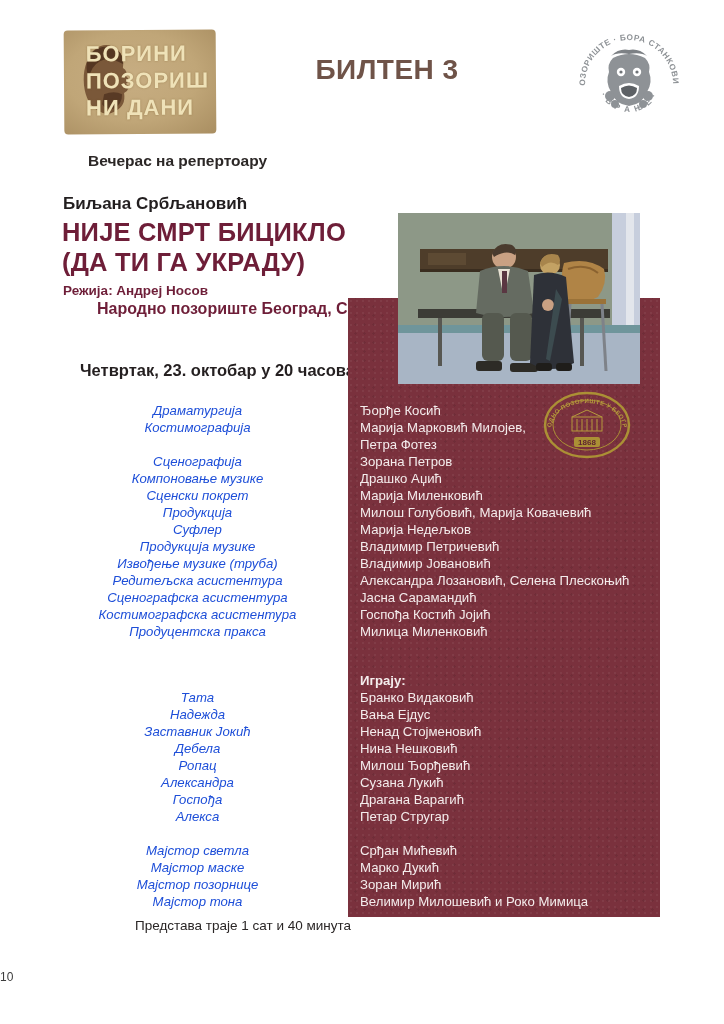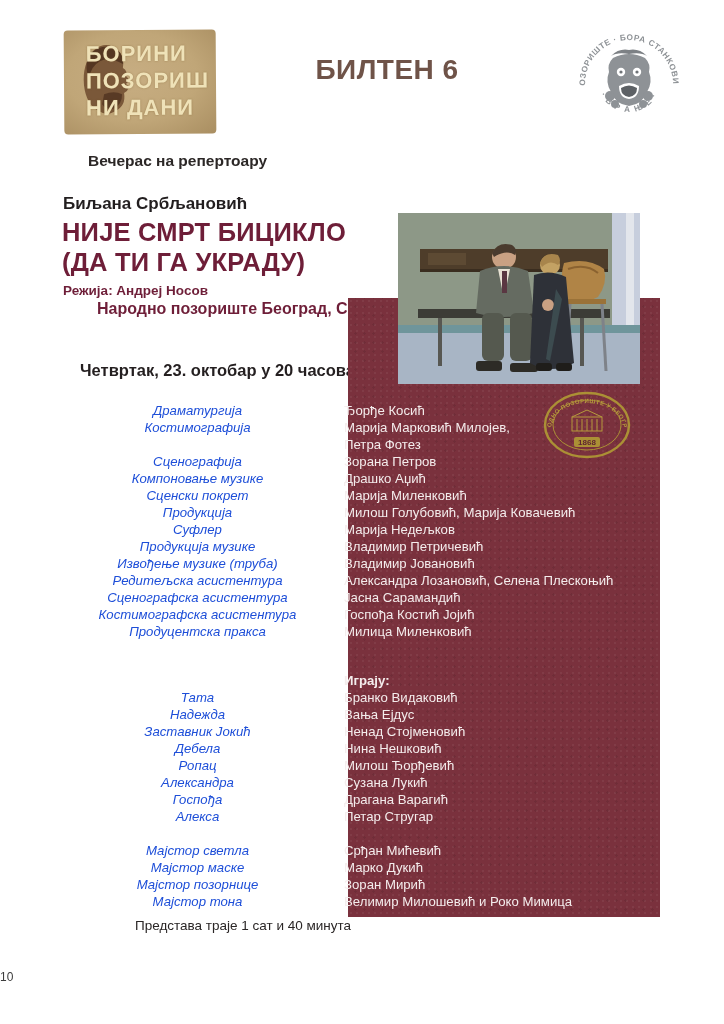--- a/index.html
+++ b/index.html
@@ -41,21 +41,21 @@
   }
   .photo{position:absolute;left:398px;top:213px;width:242px;height:171px;}
   .emblem{position:absolute;left:543px;top:391px;width:88px;height:68px;}
   
   .rows{position:absolute;left:55px;width:610px;}
   #credits-list{top:402px;}
   #cast-list{top:672px;}
   #crew-list{top:842px;}
   .row{display:flex;height:17px;line-height:17px;font-size:13.2px;}
   .lbl{width:285px;text-align:center;color:#1d4ed8;white-space:nowrap;flex:none;font-style:italic;}
-  .val{margin-left:4px;color:#f4ecec;white-space:nowrap;}
+  .val{margin-left:20px;color:#f4ecec;white-space:nowrap;}
   .val.bold{font-weight:bold;}
   
   .duration{position:absolute;left:135px;top:918px;font-size:13.5px;color:#2a2626;}
   .page-number{position:absolute;left:0;right:0;top:970px;text-align:left;font-size:12px;color:#3c3c3c;}
 </style>
 </head>
 <body>
 
 <div class="page">
 
@@ -66,21 +66,21 @@
       <path d="M22,14 Q34,4 48,12 Q54,17 53,26 Q40,18 30,23 Q21,28 19,40 Q13,25 22,14 Z" fill="#503320" opacity="0.9"></path>
       <path d="M34,56 Q44,52 52,56 Q52,66 44,70 Q36,72 32,66 Z" fill="#503320" opacity="0.8"></path>
     </svg>
     <div class="stamp-text">
       <div>БОРИНИ</div>
       <div>ПОЗОРИШ</div>
       <div>НИ ДАНИ</div>
     </div>
   </div>
 
-  <div class="bulletin-title">БИЛТЕН 6</div>
+  <div class="bulletin-title">БИЛТЕН 3</div>
 
   <div class="circle-logo">
     <svg width="132" height="120" viewBox="0 0 132 120">
       <defs>
         <path id="arcTop" d="M 22,64 A 44,44 0 1 1 110,64"></path>
         <path id="arcBot" d="M 34,60 A 32,32 0 0 0 98,60"></path>
       </defs>
       <text font-size="8.2" font-weight="bold" fill="#8e9296" letter-spacing="0.6">
         <textPath href="#arcTop" startOffset="50%" text-anchor="middle">ПОЗОРИШТЕ · БОРА СТАНКОВИЋ</textPath>
       </text>

